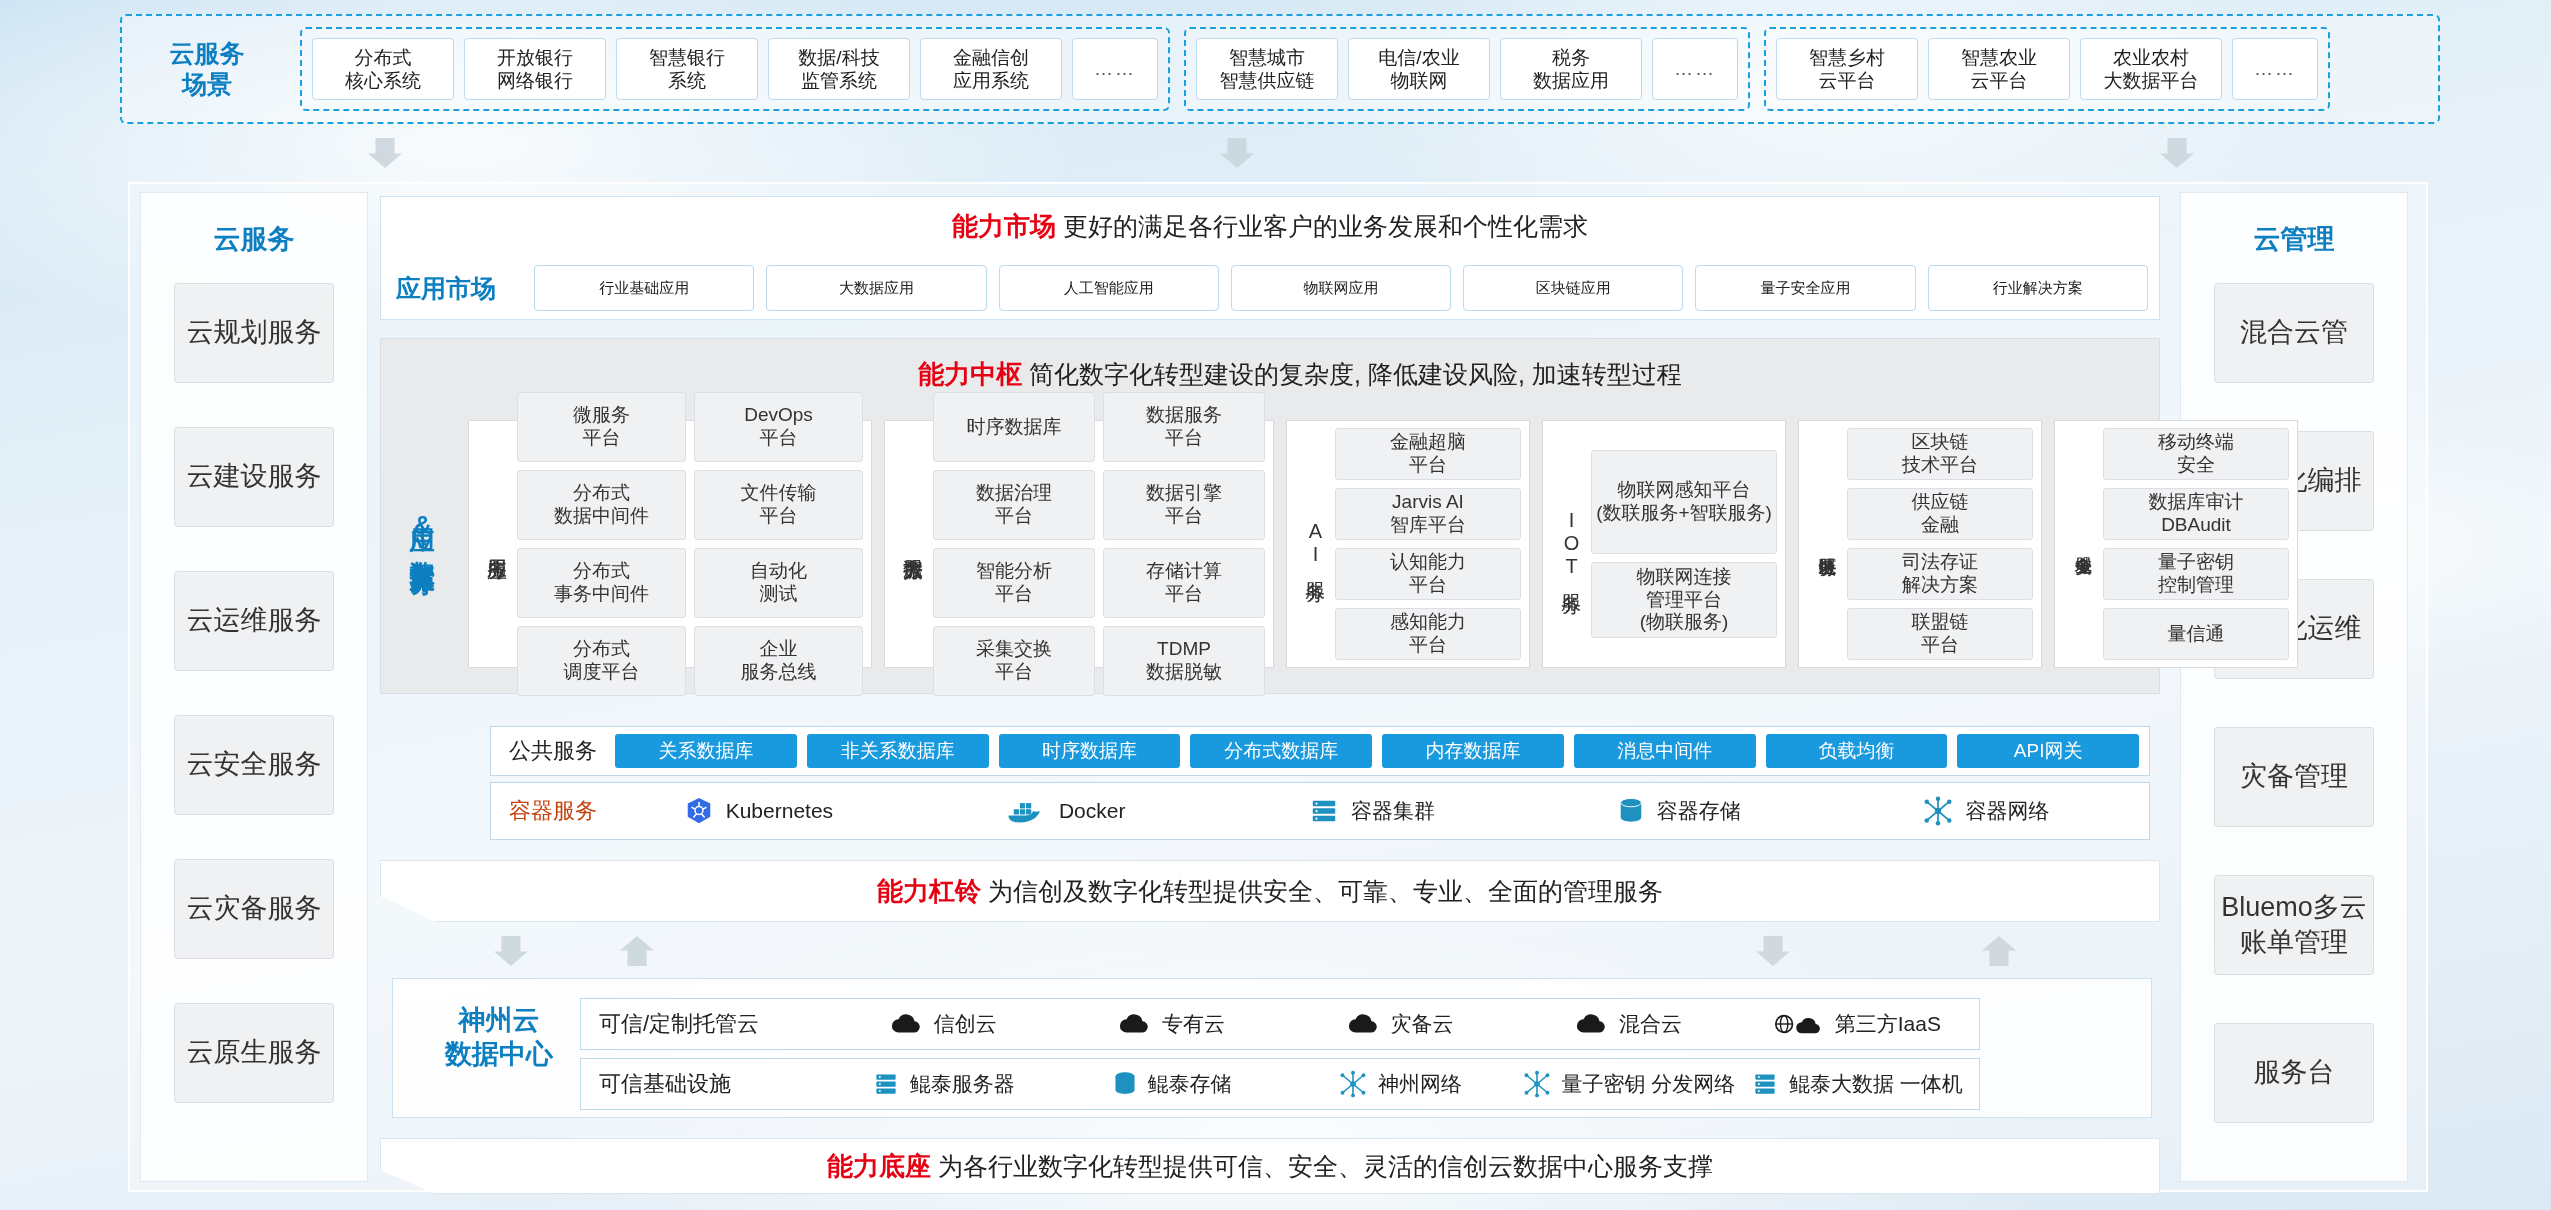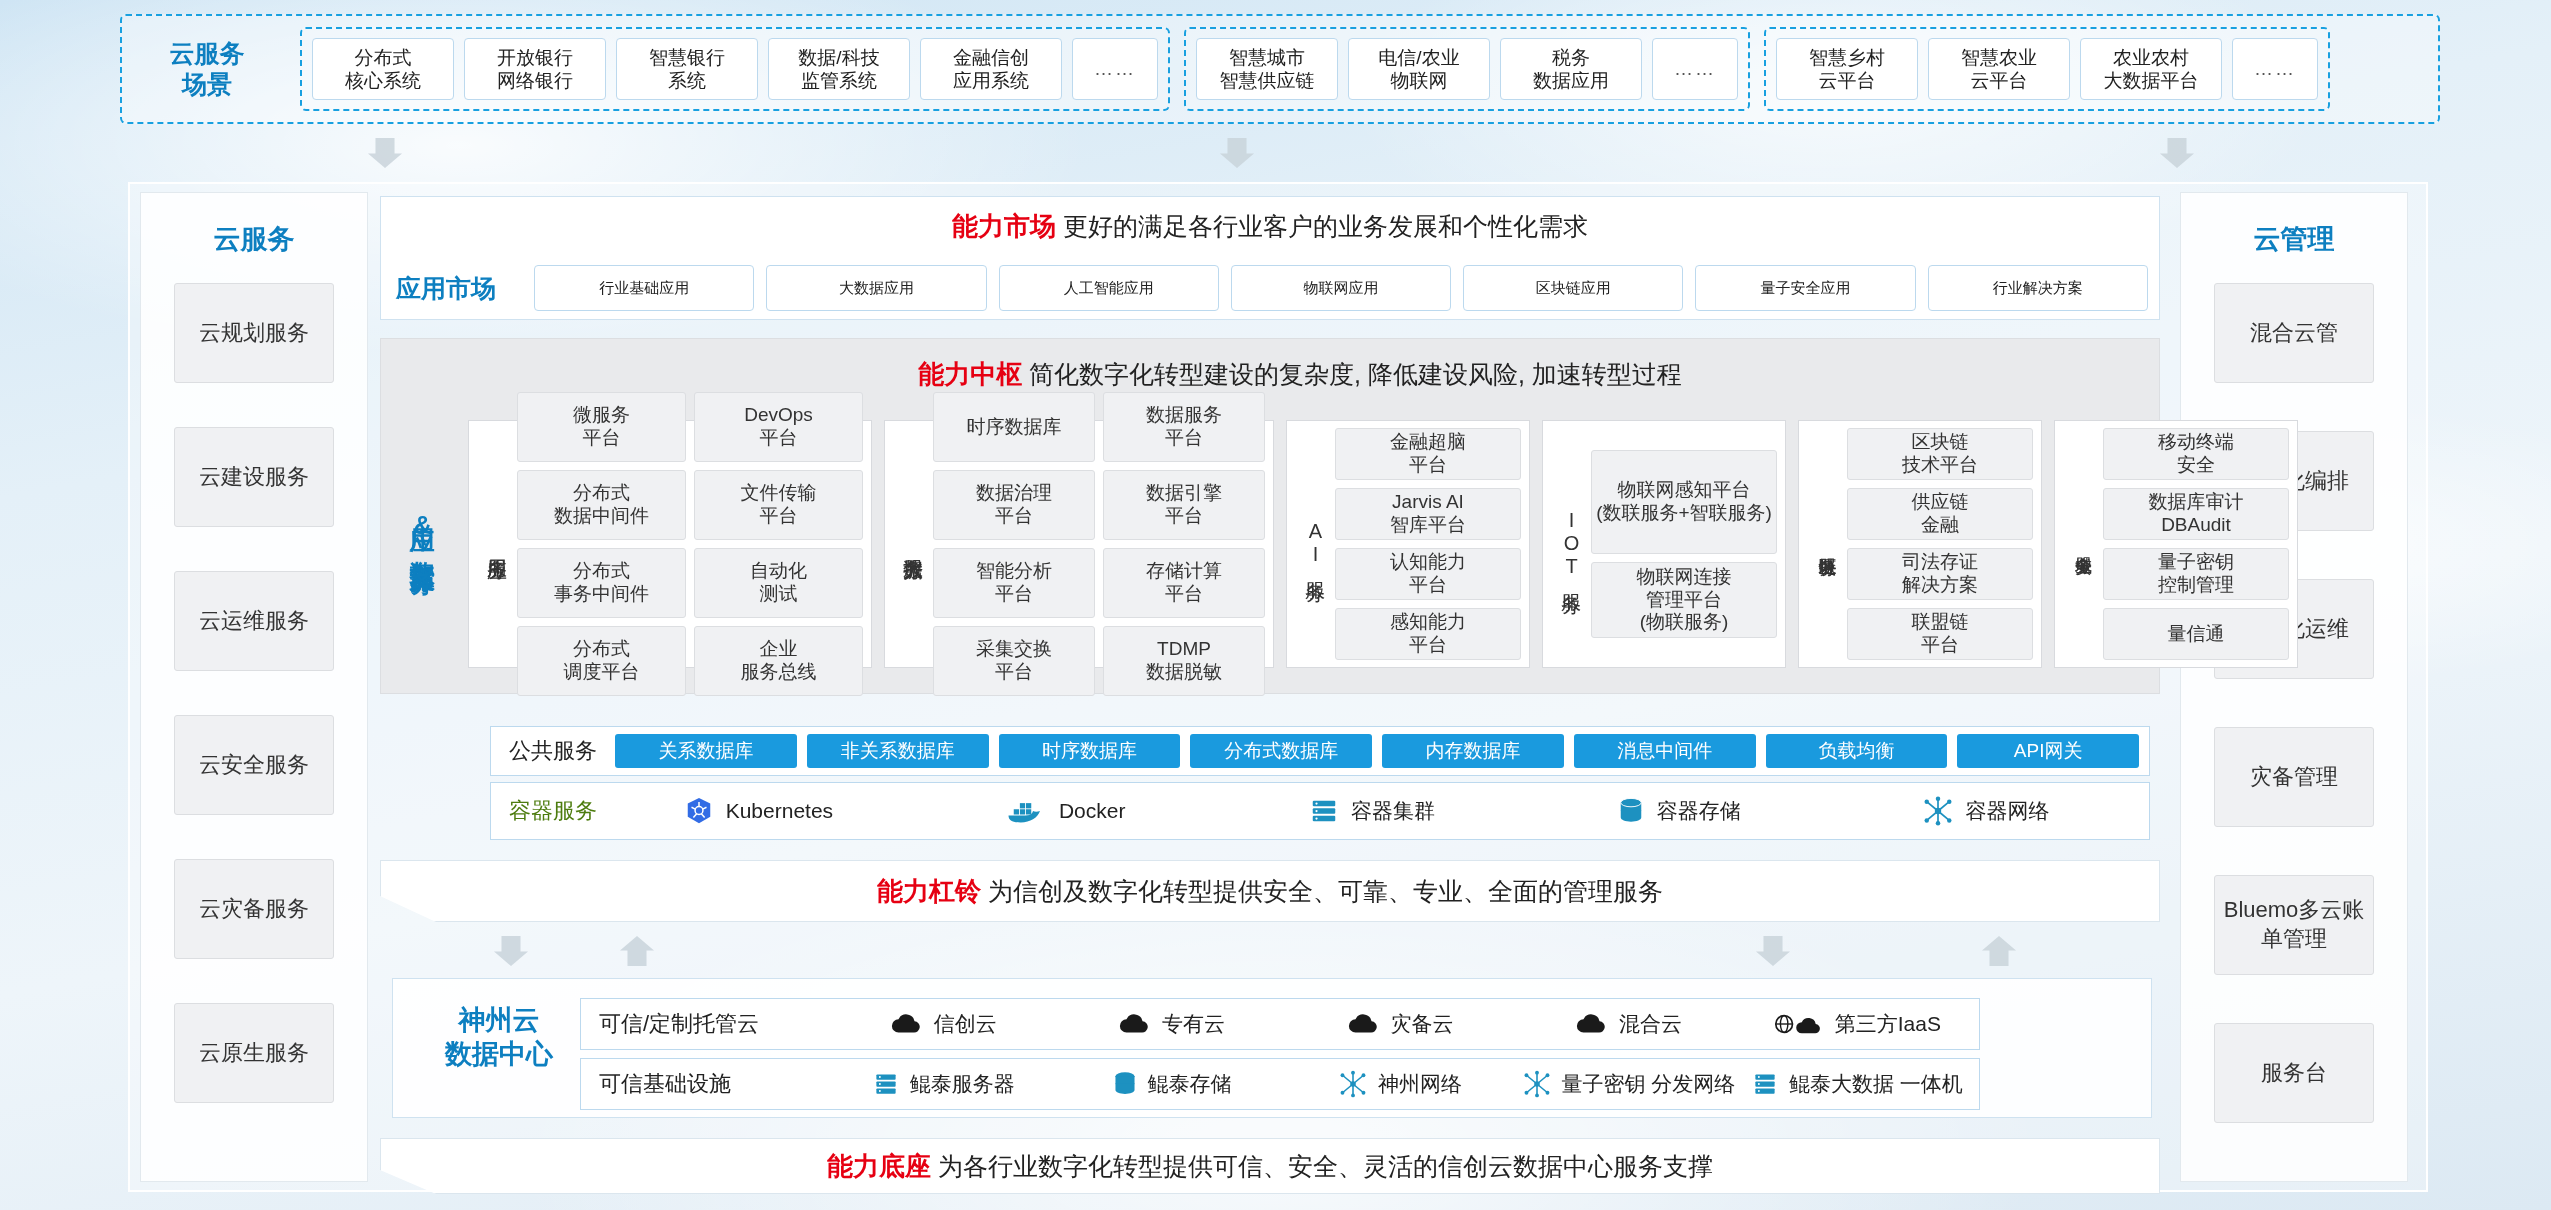--- a/index.html
+++ b/index.html
@@ -163,21 +163,21 @@
   .side-title {
     color: #0d7fc0;
     font-size: 27px;
     font-weight: bold;
     margin-bottom: 26px;
   }
   .side-item {
     width: 160px;
     height: 100px;
     margin-bottom: 44px;
-    font-size: 22px;
+    font-size: 27px;
     line-height: 1.3;
   }
   .side-col.right .side-item { margin-bottom: 48px; }
   .ribbon-text {
     font-size: 25px;
     color: #222;
   }
   .ribbon-text .hl {
     color: #e60012;
     font-weight: bold;
@@ -339,21 +339,21 @@
     height: 58px;
     background: #ffffff;
     border: 1px solid #bcd9ee;
     display: flex;
     align-items: center;
     padding: 0 10px;
     box-sizing: border-box;
   }
   .cont-label {
     font-size: 22px;
-    color: #4d7c0f;
+    color: #c2410c;
     width: 104px;
     flex: 0 0 auto;
     text-align: center;
   }
   .cont-item {
     flex: 1 1 0;
     display: flex;
     align-items: center;
     justify-content: center;
     gap: 12px;

